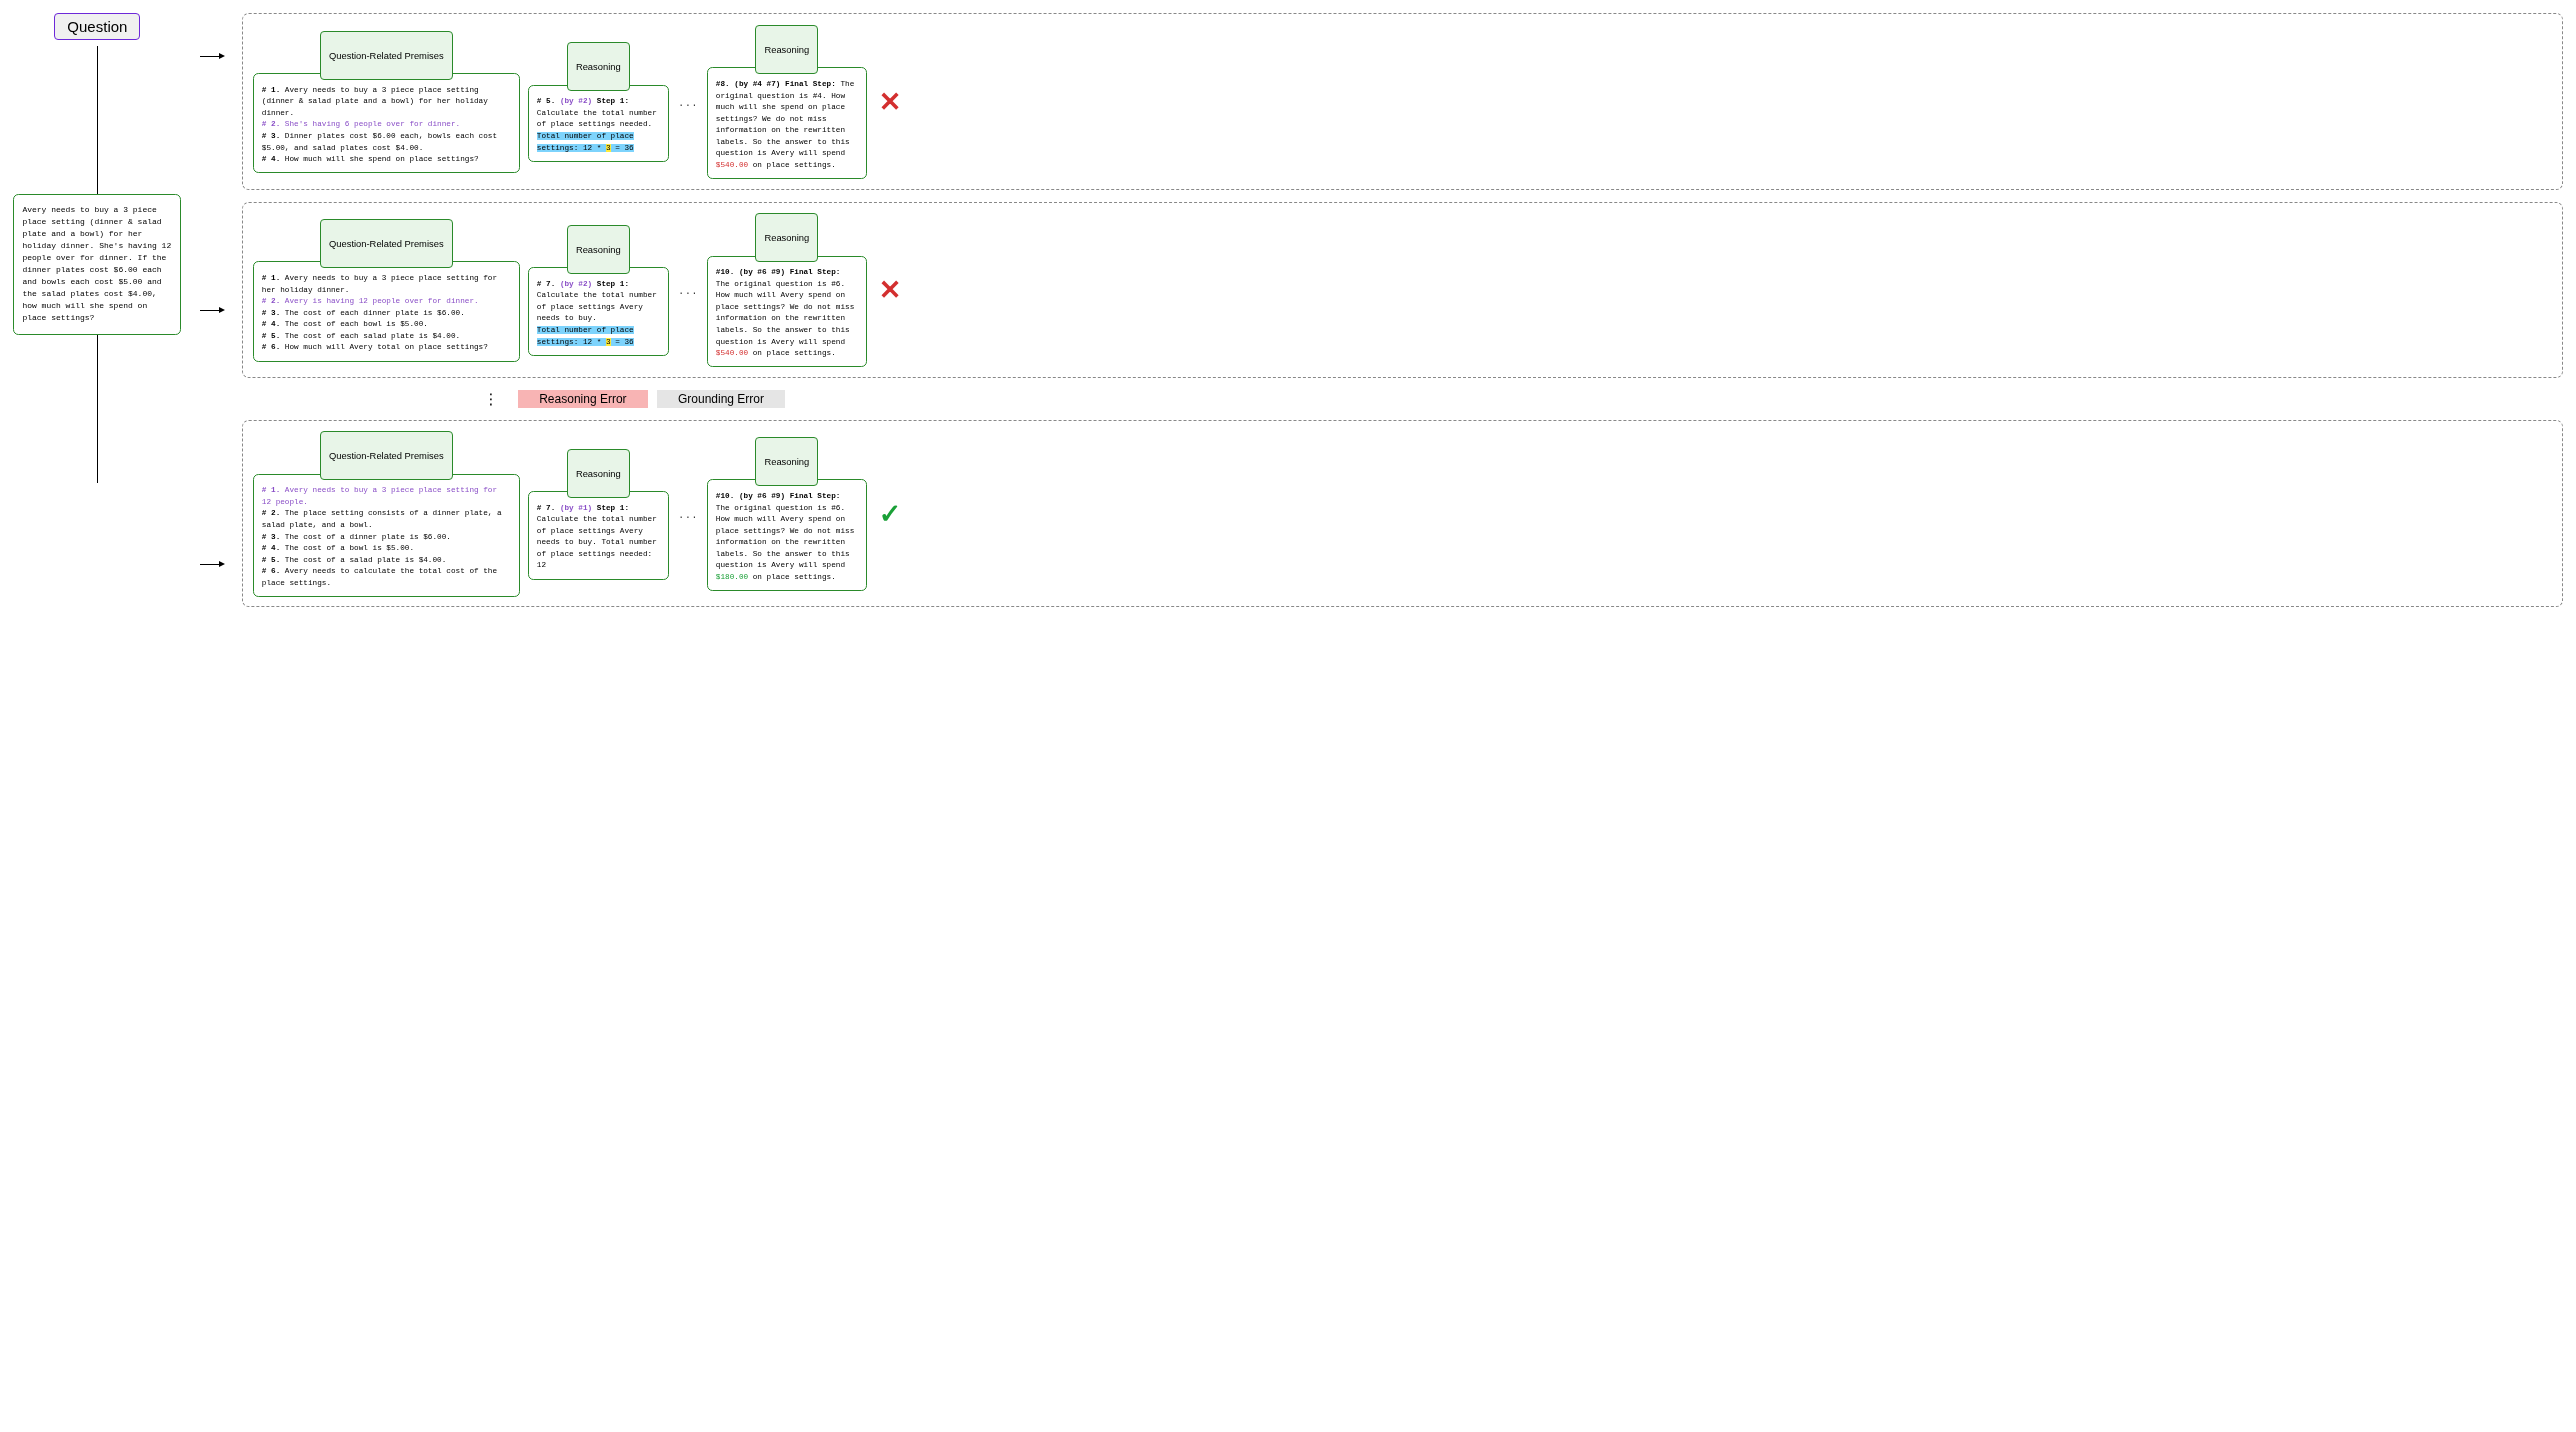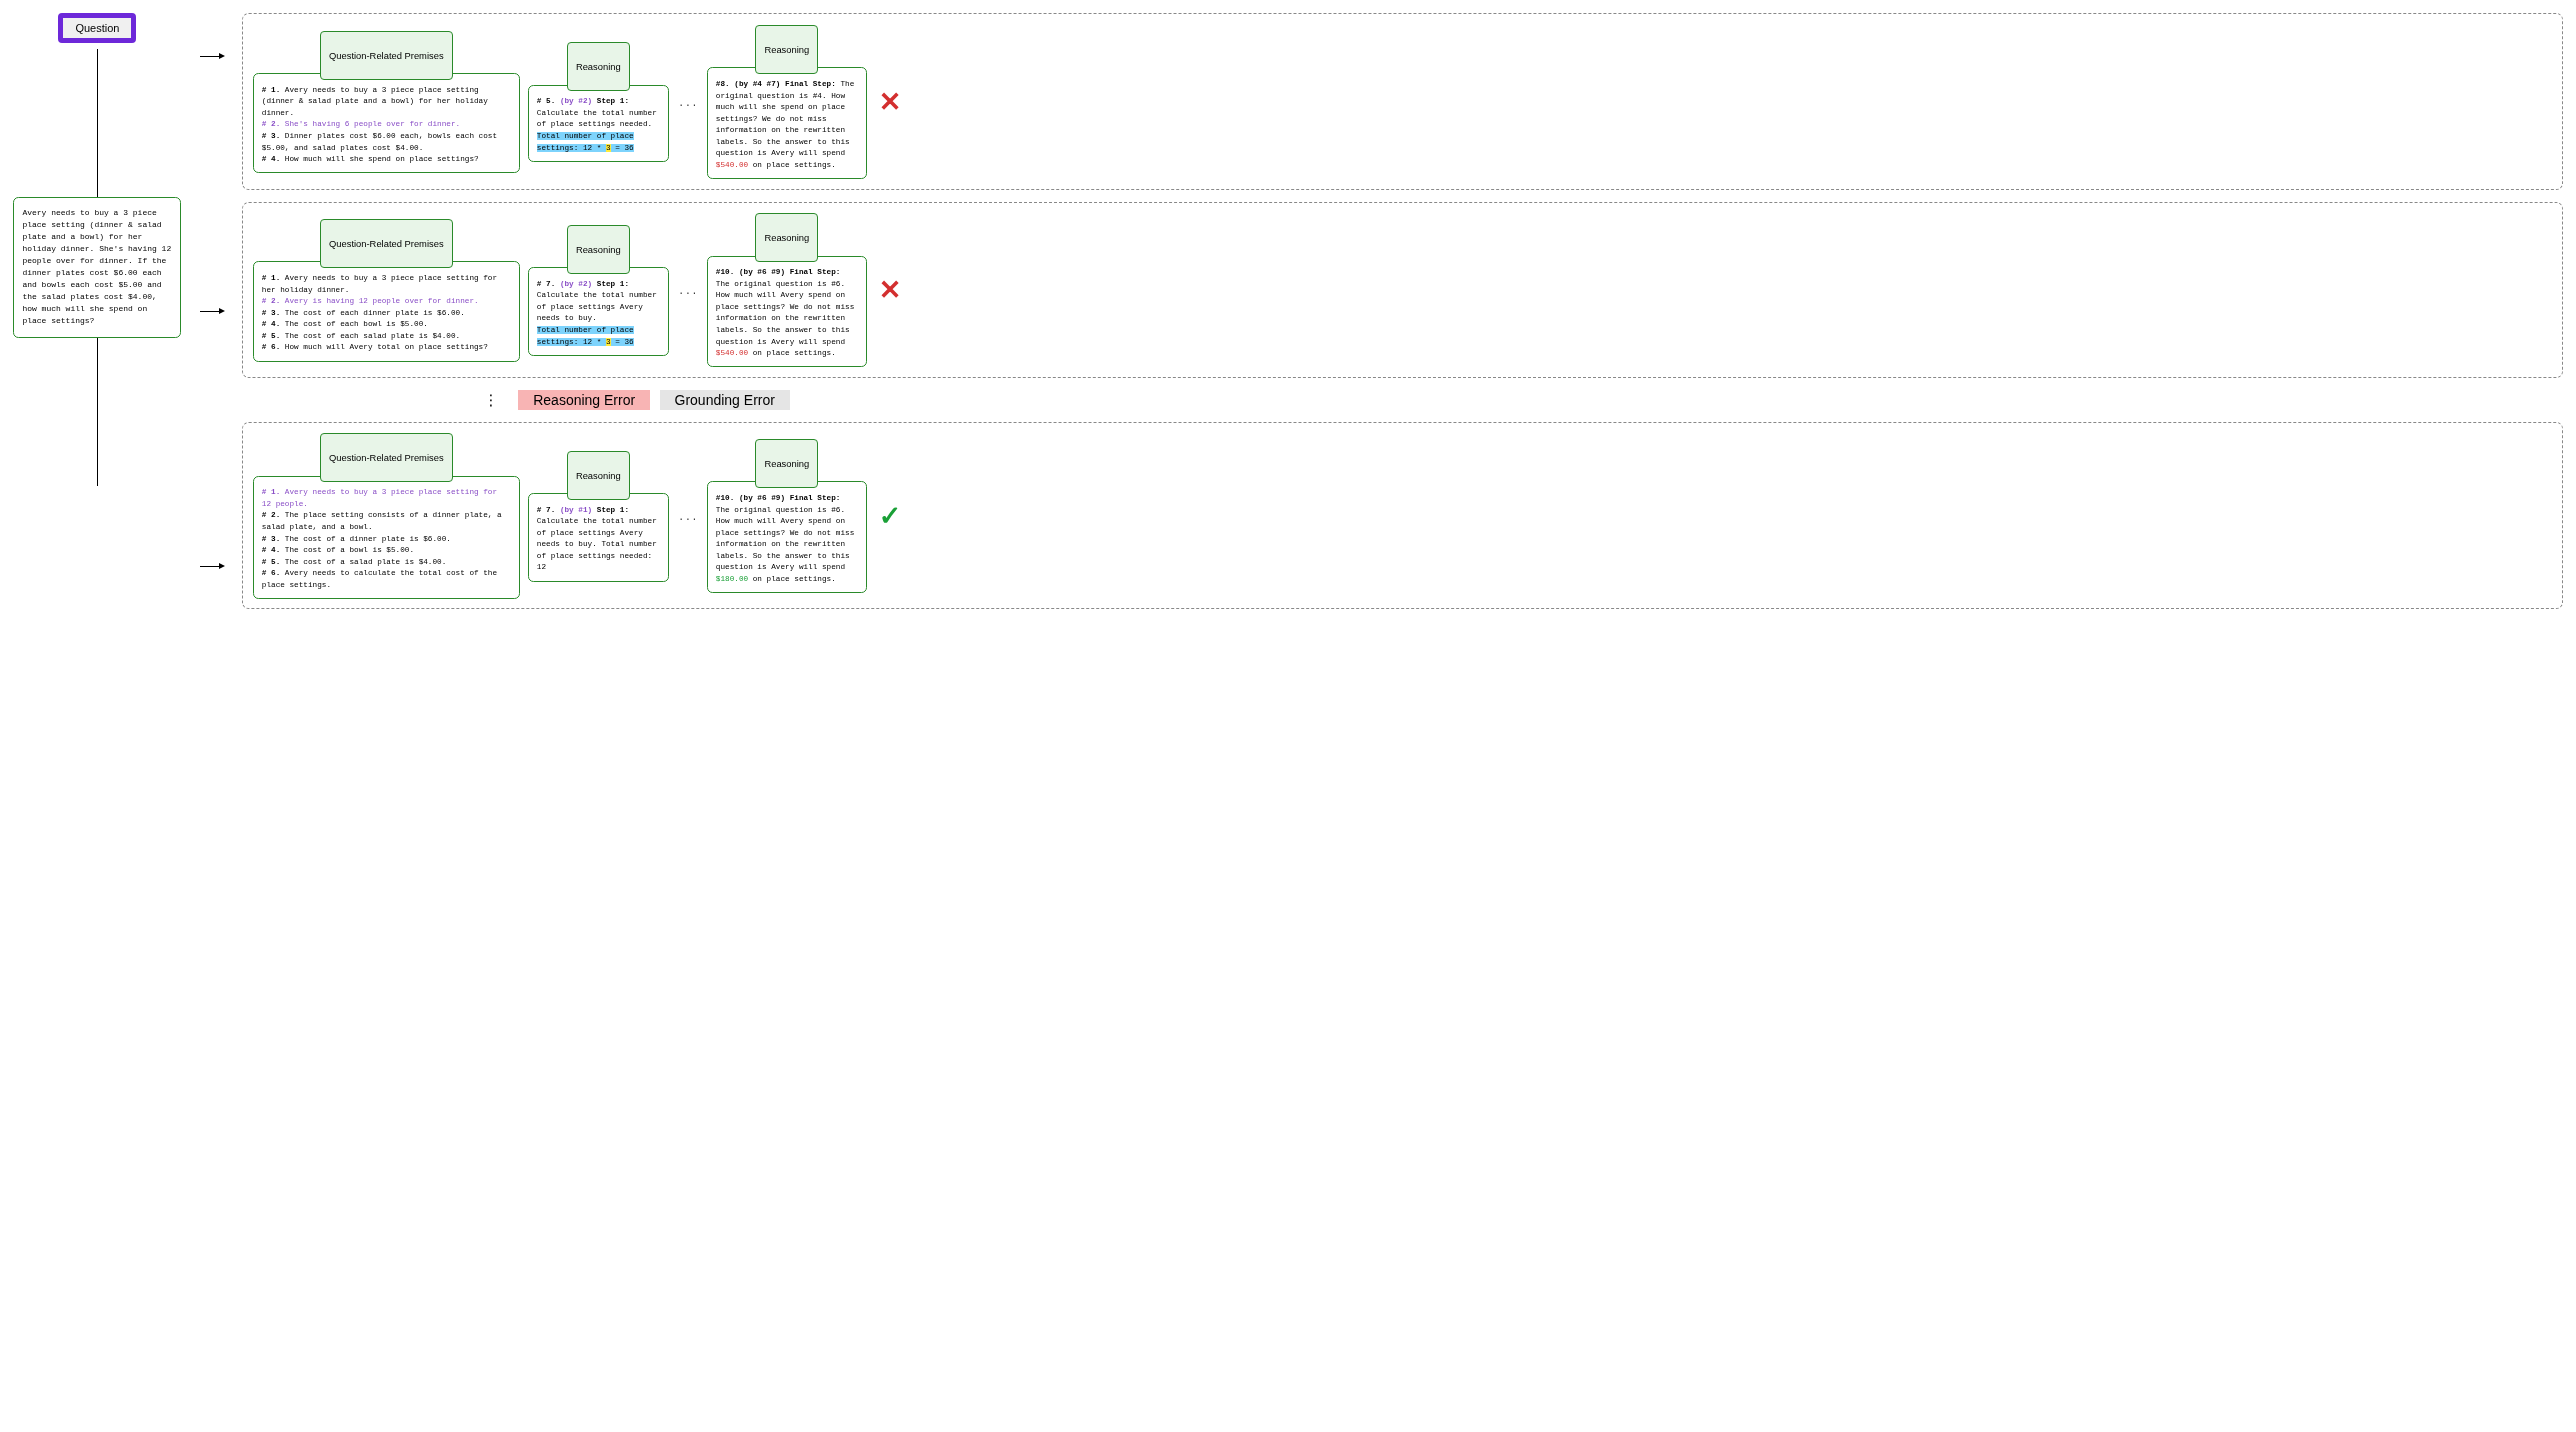--- a/index.html
+++ b/index.html
@@ -1,34 +1,34 @@
 <!DOCTYPE html>
 <html style="font-size:10.7px"><head>
 <meta charset="utf-8">
 <style>
 * { box-sizing: border-box; margin: 0; padding: 0; }
 body { font-family: Arial, sans-serif; background: #fff; padding: 13.4px; font-size: 8.7px; }
 .container { display: flex; gap: 20px; align-items: stretch; }
 .left-col { display: flex; flex-direction: column; align-items: center; width: 168px; position: relative; }
-.label-box { border: 5px solid #6d28d9; border-radius: 4px; padding: 4px 12px; background: #f0f0f0; font-size: 11px; margin-bottom: 5.4px; }
+.label-box { border: 1px solid #6d28d9; border-radius: 4px; padding: 4px 12px; background: #f0f0f0; font-size: 15px; margin-bottom: 5.4px; }
 .question-box { border: 1px solid #2a8a2a; border-radius: 5.4px; padding: 9.4px 8px; background: #fff; font-family: 'Courier New', monospace; font-size: 8px; line-height: 1.5; width: 100%; }
 .right-col { flex: 1; display: flex; flex-direction: column; gap: 12px; }
 .path-group { border: 1.3px dashed #888; border-radius: 6.7px; padding: 10.7px 9.4px 9.4px 9.4px; position: relative; display: flex; align-items: center; gap: 8px; }
 .panel-wrap { display: flex; flex-direction: column; align-items: center; flex-shrink: 0; }
 .panel-label { border: 1px solid #2a8a2a; border-radius: 4px; padding: 18px 8px; background: #e8f5e8; font-size: 9.4px; display: inline-block; position: relative; z-index: 2; margin-bottom: -6.7px; }
 .panel-body { border: 1px solid #2a8a2a; border-radius: 5.4px; padding: 10.7px 8px 6.7px 8px; background: #fff; font-family: 'Courier New', monospace; font-size: 7.7px; line-height: 1.5; }
 .wide { width: 267px; }
 .mid { width: 141px; }
 .last { width: 160px; }
 .ellipsis-mid { font-size: 12px; color: #333; padding: 0 2.7px; align-self: center; }
 .result-icon { font-size: 27px; font-weight: bold; margin-left: 4px; }
 .x-red { color: #d32f2f; }
 .check-green { color: #1aa037; }
 .legend { display: flex; gap: 9.4px; justify-content: center; margin: -5.4px 0 -5.4px 228px; align-items: center; }
-.legend-item { padding: 2px 15px; font-size: 14px; }
+.legend-item { padding: 2px 21px; font-size: 12px; }
 .bg-pink { background: #f8b4b4; }
 .bg-yellow { background: #e5e5e5; }
 .purple { color: #8a4fc7; }
 .red-txt { color: #d32f2f; }
 .green-txt { color: #1aa037; }
 .hl-pink { background: #7dd3fc; }
 .hl-yellow { background: #ffeb3b; }
 .arrow { display: flex; align-items: center; margin-right: -2.7px; }
 .arrow-line { width: 19px; height: 1.3px; background: #000; }
 .arrow-head { width: 0; height: 0; border-left: 6px solid #000; border-top: 3.4px solid transparent; border-bottom: 3.4px solid transparent; }

